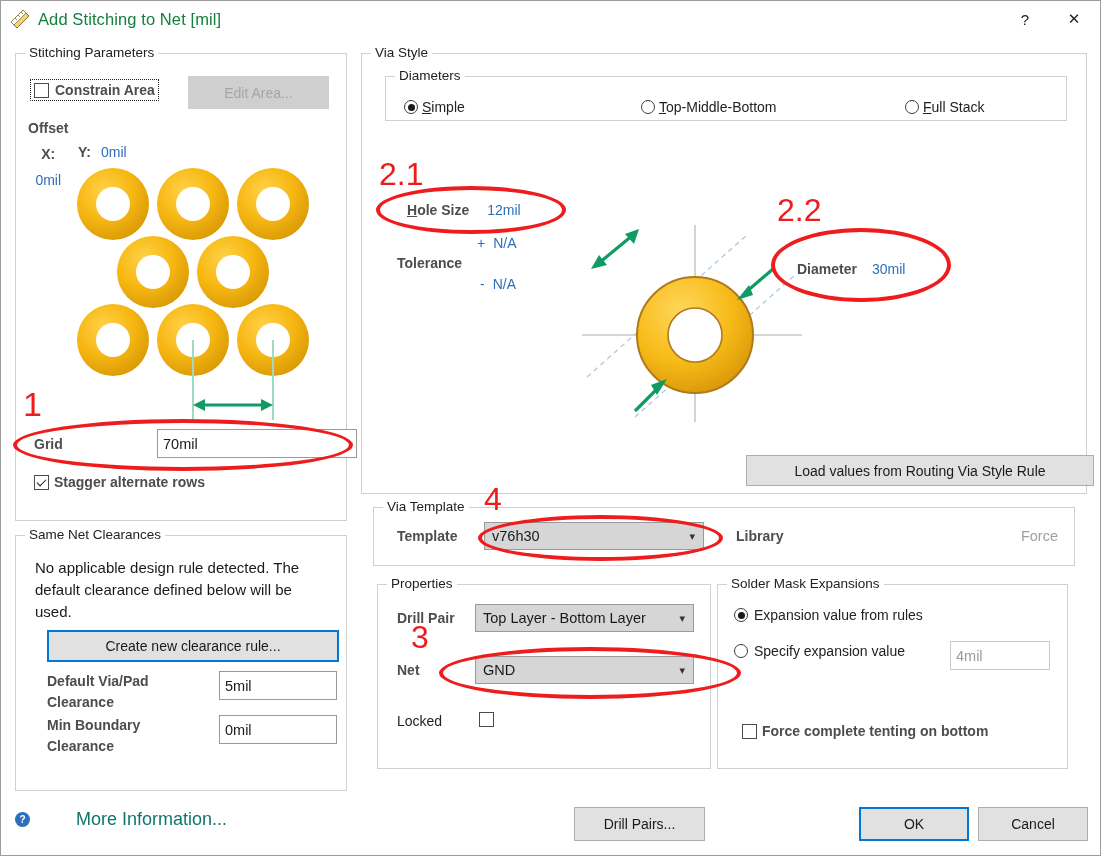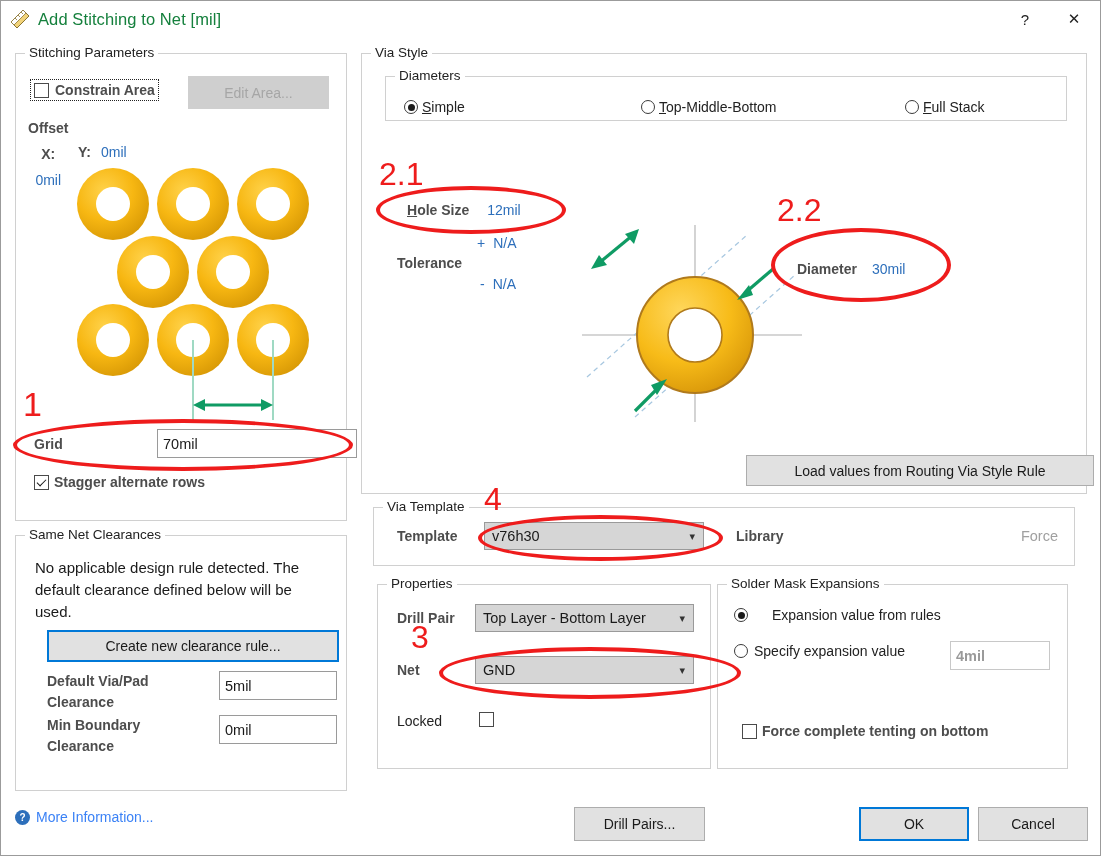--- a/index.html
+++ b/index.html
@@ -56,21 +56,21 @@
   .lbl-norm { color: #222; font-weight: normal; font-size: 14px; }
   .blueval { color: #2d6fbb; font-size: 14px; }
   .underline-first { text-decoration: underline; }
   
   .textbox {
     border: 1px solid #9a9a9a; background: #fff;
     font-family: "Liberation Sans", sans-serif; font-size: 14.5px;
     color: #1a1a1a; padding: 2px 5px;
     position: absolute;
   }
-  .textbox.disabled { color: #9a9a9a; border-color: #c8c8c8; font-weight: bold; }
+  .textbox.disabled { color: #9a9a9a; border-color: #c8c8c8; }
   .combo {
     position: absolute;
     border: 1px solid #9a9a9a;
     background: #d6d6d6;
     font-size: 14.5px; color: #1a1a1a;
     display: flex; align-items: center;
     padding-left: 7px;
   }
   .combo .chev {
     margin-left: auto; margin-right: 8px;
@@ -342,40 +342,40 @@
       <span class="chev">▾</span>
     </div>
 
     <div class="lbl-norm" style="position:absolute; left:19px; top:128px;">Locked</div>
     <span class="chk" style="position:absolute; left:101px; top:127px;"></span>
   </div>
 
   <div class="group" style="left:716px; top:583px; width:351px; height:185px;">
     <div class="legend">Solder Mask Expansions</div>
 
-    <div class="row" style="left:16px; top:22px; gap:24px;justify-content:center;">
+    <div class="row" style="left:16px; top:22px; gap:6px;justify-content:center;">
       <span class="radio on"></span>
       <span class="lbl-norm">Expansion value from rules</span>
     </div>
 
     <div class="row" style="left:16px; top:58px; gap:6px;">
       <span class="radio"></span>
       <span class="lbl-norm">Specify expansion value</span>
     </div>
     <input class="textbox disabled" style="left: 232px; top: 56px; width: 100px; height: 29px;" value="4mil">
 
     <div class="row" style="left:24px; top:138px; gap:5px;">
       <span class="chk"></span>
       <span class="lbl">Force complete tenting on bottom</span>
     </div>
   </div>
 
   <div class="row" style="left:14px; top:808px; gap:6px;">
     <span style="display:inline-flex;align-items:center;justify-content:center;width:15px;height:15px;border-radius:50%;background:#2d6fbb;color:#fff;font-size:10px;font-weight:bold;">?</span>
-    <span style="color:#3b82f6; font-size:14px;">More Information...</span>
+    <span style="color:#0f766e; font-size:18px;margin-left:40px;">More Information...</span>
   </div>
 
   <div class="btn" style="left:573px; top:806px; width:131px; height:34px;">Drill Pairs...</div>
   <div class="btn default" style="left:858px; top:806px; width:110px; height:34px;">OK</div>
   <div class="btn" style="left:977px; top:806px; width:110px; height:34px;">Cancel</div>
 
   <div class="ann-num" style="left:22px; top:386px;">1</div>
   <div class="ann-ellipse" style="left:12px; top:418px; width:340px; height:52px;"></div>
 
   <div class="ann-num" style="left:378px; top:157px; font-size:32px;">2.1</div>

